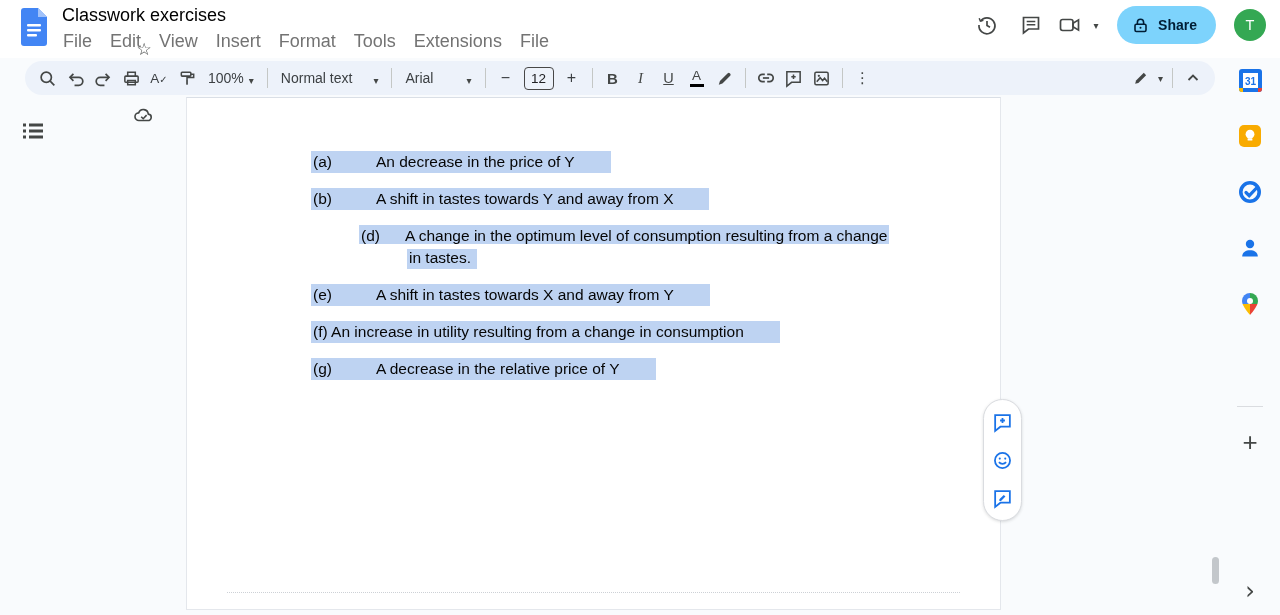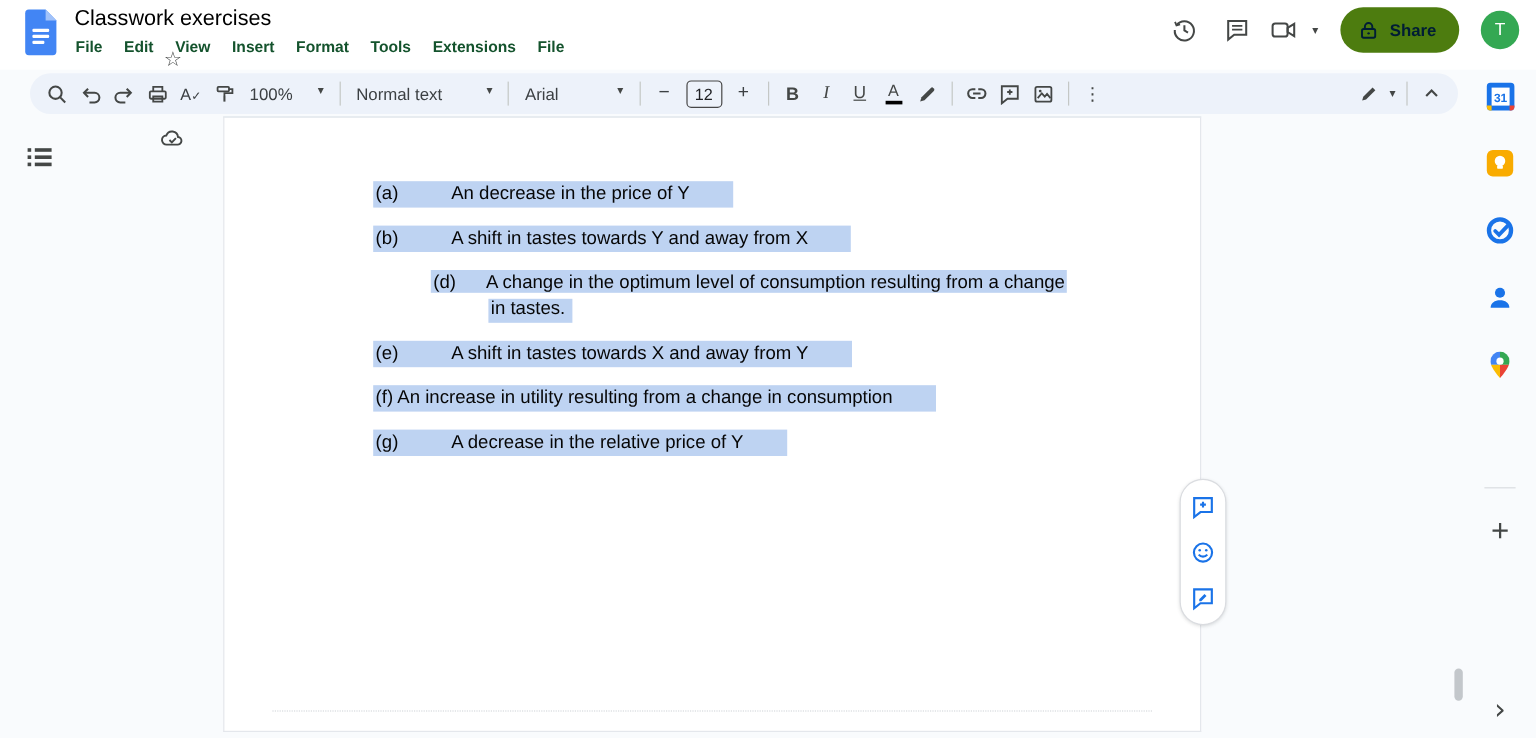--- a/index.html
+++ b/index.html
@@ -8,35 +8,35 @@
     background:#f9fbfd; color:#202124; }
 
   
   .header { position:absolute; top:0; left:0; width:1280px; height:58px; background:#fff; }
   .docs-logo { position:absolute; left:19px; top:7px; width:30px; height:40px; }
   .title-row { position:absolute; left:62px; top:3px; display:flex; align-items:center; gap:14px;flex-direction:column; }
   .doc-title { font-size:18px; color:#000; line-height:24px; white-space:nowrap; }
   .title-ic { color:#444746; display:flex; align-items:center; }
   .star-glyph { font-size:17px; color:#444746; line-height:1; }
   .menu-row { position:absolute; left:54px; top:28px; display:flex; }
-  .menu-item { font-size:13px; color:#14532d; padding:3px 9px; border-radius:8px; cursor:pointer;font-weight:bold; }
+  .menu-item { font-size:18px; color:#737373; padding:3px 9px; border-radius:8px; cursor:pointer; }
   .hdr-right { position:absolute; right:6px; top:3px; height:44px; display:flex; align-items:center; }
   .hdr-btn { width:44px; height:40px; display:flex; align-items:center; justify-content:center; border:none; background:transparent; cursor:pointer; color:#444746; }
   .meet-wrap { display:flex; align-items:center; margin-right:6px; }
   .caret { font-size:10px; color:#444746; font-family:"DejaVu Sans",sans-serif; }
-  .share-btn { height:38px; background:#4d7c0f; border:none; border-radius:19px; display:flex; align-items:center; gap:9px; padding:0 19px 0 15px; cursor:pointer; margin:0 10px 0 6px; }
+  .share-btn { height:38px; background:#7dd3fc; border:none; border-radius:19px; display:flex; align-items:center; gap:9px; padding:0 19px 0 15px; cursor:pointer; margin:0 10px 0 6px; }
   .share-label { font-size:14px; font-weight:600; color:#001d35; }
   .avatar { width:32px; height:32px; border-radius:50%; background:#34a853; color:#fff; font-size:14.5px; display:flex; align-items:center; justify-content:center; margin:0 8px; cursor:pointer; }
 
   
   .toolbar { position:absolute; top:61px; left:25px; width:1190px; height:34px; background:#edf2fa; border-radius:17px; display:flex; align-items:center; padding:0 8px; }
   .tb-btn { height:28px; min-width:28px; border:none; background:transparent; display:flex; align-items:center; justify-content:center; color:#444746; cursor:pointer; border-radius:4px; padding:0 3px; }
   .tb-txt { font-size:14px; color:#3c4043; white-space:nowrap; }
   .tb-sep { width:1px; height:20px; background:#c4c7c5; margin:0 6px; flex:none; }
-  .dd { display:flex; align-items:flex-start; gap:21px; padding:0 7px; }
+  .dd { display:flex; align-items:flex-end; gap:5px; padding:0 7px; }
   .size-box { width:30px; height:23px; border:1.5px solid #474747; border-radius:4px; display:flex; align-items:center; justify-content:center; font-size:13.5px; color:#202124; margin:0 4px; background:transparent; cursor:text; }
   .bold-l { font-weight:700; font-size:15px; }
   .ital-l { font-style:italic; font-family:"Liberation Serif",serif; font-size:15px; }
   .und-l { text-decoration:underline; font-size:14.5px; }
   .color-a { display:flex; flex-direction:column; align-items:center; line-height:1; }
   .color-a .a { font-size:13.5px; }
   .color-a .bar { width:14px; height:3.5px; background:#000; margin-top:1.5px; }
   .more-dots { font-size:15px; font-family:"DejaVu Sans",sans-serif; }
   .tb-spacer { flex:1; }
 

